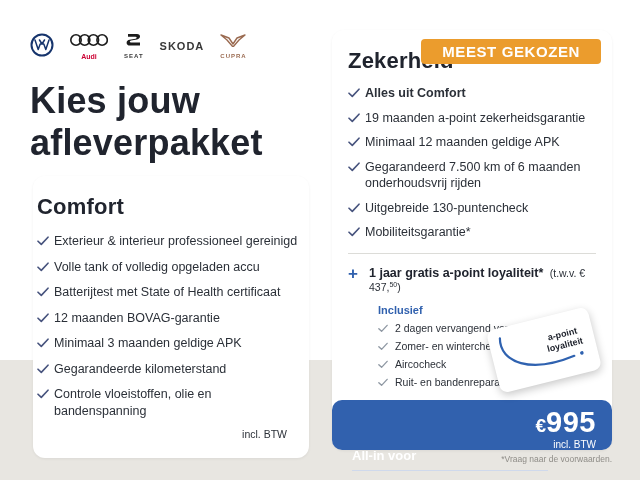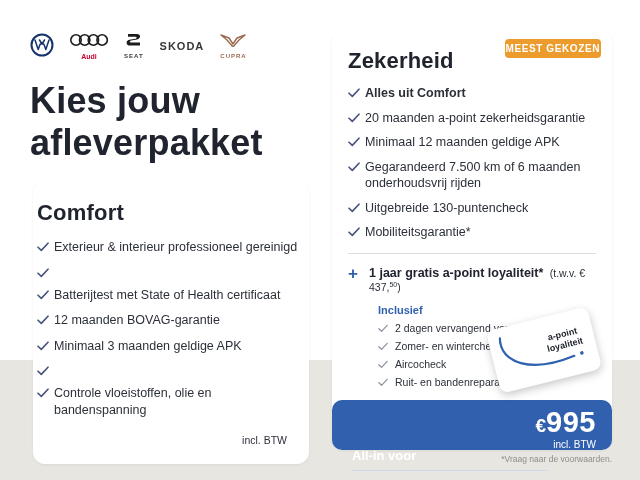--- a/index.html
+++ b/index.html
@@ -13,21 +13,21 @@
   .brand-sub { font-size:6px; font-weight:bold; letter-spacing:1px; color:#3a3a3a; }
   .brand-sub.audi { color:#c03; letter-spacing:0; font-size:7px; }
   .brand-sub.cupra { color:#9a6a50; }
   .skoda-word { font-size:11px; font-weight:bold; letter-spacing:1px; color:#383838; margin-top:7px; }
 
   .page-title { position:absolute; left:30px; top:80px; width:225px;
                 font-size:36px; line-height:1.18; font-weight:bold; color:#20242e; letter-spacing:0.2px; }
 
   
   .card { position:absolute; background:#fff; border-radius:12px; box-shadow:0 1px 3px rgba(0,0,0,0.06); }
-  .card-comfort { left:33px; top:182px; width:276px; height:282px; padding:18px 4px; }
+  .card-comfort { left:33px; top:176px; width:276px; height:282px; padding:18px 4px; }
   .card-zekerheid { left:332px; top:30px; width:280px; height:420px; padding:18px 16px; }
 
   .card-title { font-size:22px; font-weight:bold; color:#20242e; letter-spacing:0.2px; }
   .card-comfort .card-title { margin-bottom:13px; }
   .card-zekerheid .card-title { margin-bottom:11px; }
 
   .feat-list { list-style:none; }
   .feat { display:flex; gap:5px; margin-bottom:9px; }
   .chk { flex:0 0 12px; width:12px; height:10px; margin-top:3px; color:#47537d; }
   .ftext { font-size:12.5px; line-height:1.32; color:#2b3038; }
@@ -35,21 +35,21 @@
   .z-items .feat:first-child .ftext { font-weight:bold; }
 
   .price-block { position:absolute; right:22px; bottom:18px; text-align:right; }
   .price-line { color:#20242e; font-weight:bold; }
   .price-cur { font-size:21px; }
   .price-num { font-size:31px; letter-spacing:0.5px; }
   .price-note { font-size:10.5px; color:#2b3038; margin-top:0px; }
 
   
   .badge { position:absolute; top:9px; right:11px; background:#eb9c2d; color:#fff;
-           font-size:10px; font-weight:bold; letter-spacing:0.6px; padding:4px 1px; border-radius:4px; }
+           font-size:15px; font-weight:bold; letter-spacing:0.6px; padding:4px 21px; border-radius:4px; }
 
   .divider { border:none; border-top:1px solid #dcdcd8; margin:12px 0 12px 0; }
 
   .bonus-row { display:flex; gap:9px; align-items:flex-start; }
   .plus-icon { color:#3161ae; font-size:17px; font-weight:bold; line-height:1; margin-top:-1px; flex:0 0 12px; }
   .bonus-title { font-size:12.5px; font-weight:bold; color:#20242e; }
   .bonus-value { font-size:10.5px; font-weight:normal; color:#2b3038; }
   .bonus-value sup { font-size:7px; }
 
   .inclusief { margin:10px 0 6px 30px; font-size:11px; font-weight:bold; color:#3161ae; }
@@ -132,20 +132,21 @@
         <li class="feat">
         <svg class="chk" viewBox="0 0 12 10">
             <path d="M1 5.2 L4.3 8.4 L11 1.2" fill="none" stroke="currentColor" stroke-width="1.6" stroke-linecap="round" stroke-linejoin="round"></path>
           </svg>
         <span class="ftext">Exterieur &amp; interieur professioneel gereinigd</span>
       </li>
         <li class="feat">
         <svg class="chk" viewBox="0 0 12 10">
             <path d="M1 5.2 L4.3 8.4 L11 1.2" fill="none" stroke="currentColor" stroke-width="1.6" stroke-linecap="round" stroke-linejoin="round"></path>
           </svg>
+        <span class="ftext">Volle tank of volledig opgeladen accu</span>
       </li>
         <li class="feat">
         <svg class="chk" viewBox="0 0 12 10">
             <path d="M1 5.2 L4.3 8.4 L11 1.2" fill="none" stroke="currentColor" stroke-width="1.6" stroke-linecap="round" stroke-linejoin="round"></path>
           </svg>
         <span class="ftext">Batterijtest met State of Health certificaat</span>
       </li>
         <li class="feat">
         <svg class="chk" viewBox="0 0 12 10">
             <path d="M1 5.2 L4.3 8.4 L11 1.2" fill="none" stroke="currentColor" stroke-width="1.6" stroke-linecap="round" stroke-linejoin="round"></path>
@@ -155,20 +156,21 @@
         <li class="feat">
         <svg class="chk" viewBox="0 0 12 10">
             <path d="M1 5.2 L4.3 8.4 L11 1.2" fill="none" stroke="currentColor" stroke-width="1.6" stroke-linecap="round" stroke-linejoin="round"></path>
           </svg>
         <span class="ftext">Minimaal 3 maanden geldige APK</span>
       </li>
         <li class="feat">
         <svg class="chk" viewBox="0 0 12 10">
             <path d="M1 5.2 L4.3 8.4 L11 1.2" fill="none" stroke="currentColor" stroke-width="1.6" stroke-linecap="round" stroke-linejoin="round"></path>
           </svg>
+        <span class="ftext">Gegarandeerde kilometerstand</span>
       </li>
         <li class="feat">
         <svg class="chk" viewBox="0 0 12 10">
             <path d="M1 5.2 L4.3 8.4 L11 1.2" fill="none" stroke="currentColor" stroke-width="1.6" stroke-linecap="round" stroke-linejoin="round"></path>
           </svg>
         <span class="ftext">Controle vloeistoffen, olie en bandenspanning</span>
       </li>
       </ul>
     <div class="price-block">
       <div class="price-note">incl. BTW</div>
@@ -182,21 +184,21 @@
         <li class="feat">
         <svg class="chk" viewBox="0 0 12 10">
             <path d="M1 5.2 L4.3 8.4 L11 1.2" fill="none" stroke="currentColor" stroke-width="1.6" stroke-linecap="round" stroke-linejoin="round"></path>
           </svg>
         <span class="ftext">Alles uit Comfort</span>
       </li>
         <li class="feat">
         <svg class="chk" viewBox="0 0 12 10">
             <path d="M1 5.2 L4.3 8.4 L11 1.2" fill="none" stroke="currentColor" stroke-width="1.6" stroke-linecap="round" stroke-linejoin="round"></path>
           </svg>
-        <span class="ftext">20 maanden a-point zekerheidsgarantie</span>
+        <span class="ftext">19 maanden a-point zekerheidsgarantie</span>
       </li>
         <li class="feat">
         <svg class="chk" viewBox="0 0 12 10">
             <path d="M1 5.2 L4.3 8.4 L11 1.2" fill="none" stroke="currentColor" stroke-width="1.6" stroke-linecap="round" stroke-linejoin="round"></path>
           </svg>
         <span class="ftext">Minimaal 12 maanden geldige APK</span>
       </li>
         <li class="feat">
         <svg class="chk" viewBox="0 0 12 10">
             <path d="M1 5.2 L4.3 8.4 L11 1.2" fill="none" stroke="currentColor" stroke-width="1.6" stroke-linecap="round" stroke-linejoin="round"></path>

